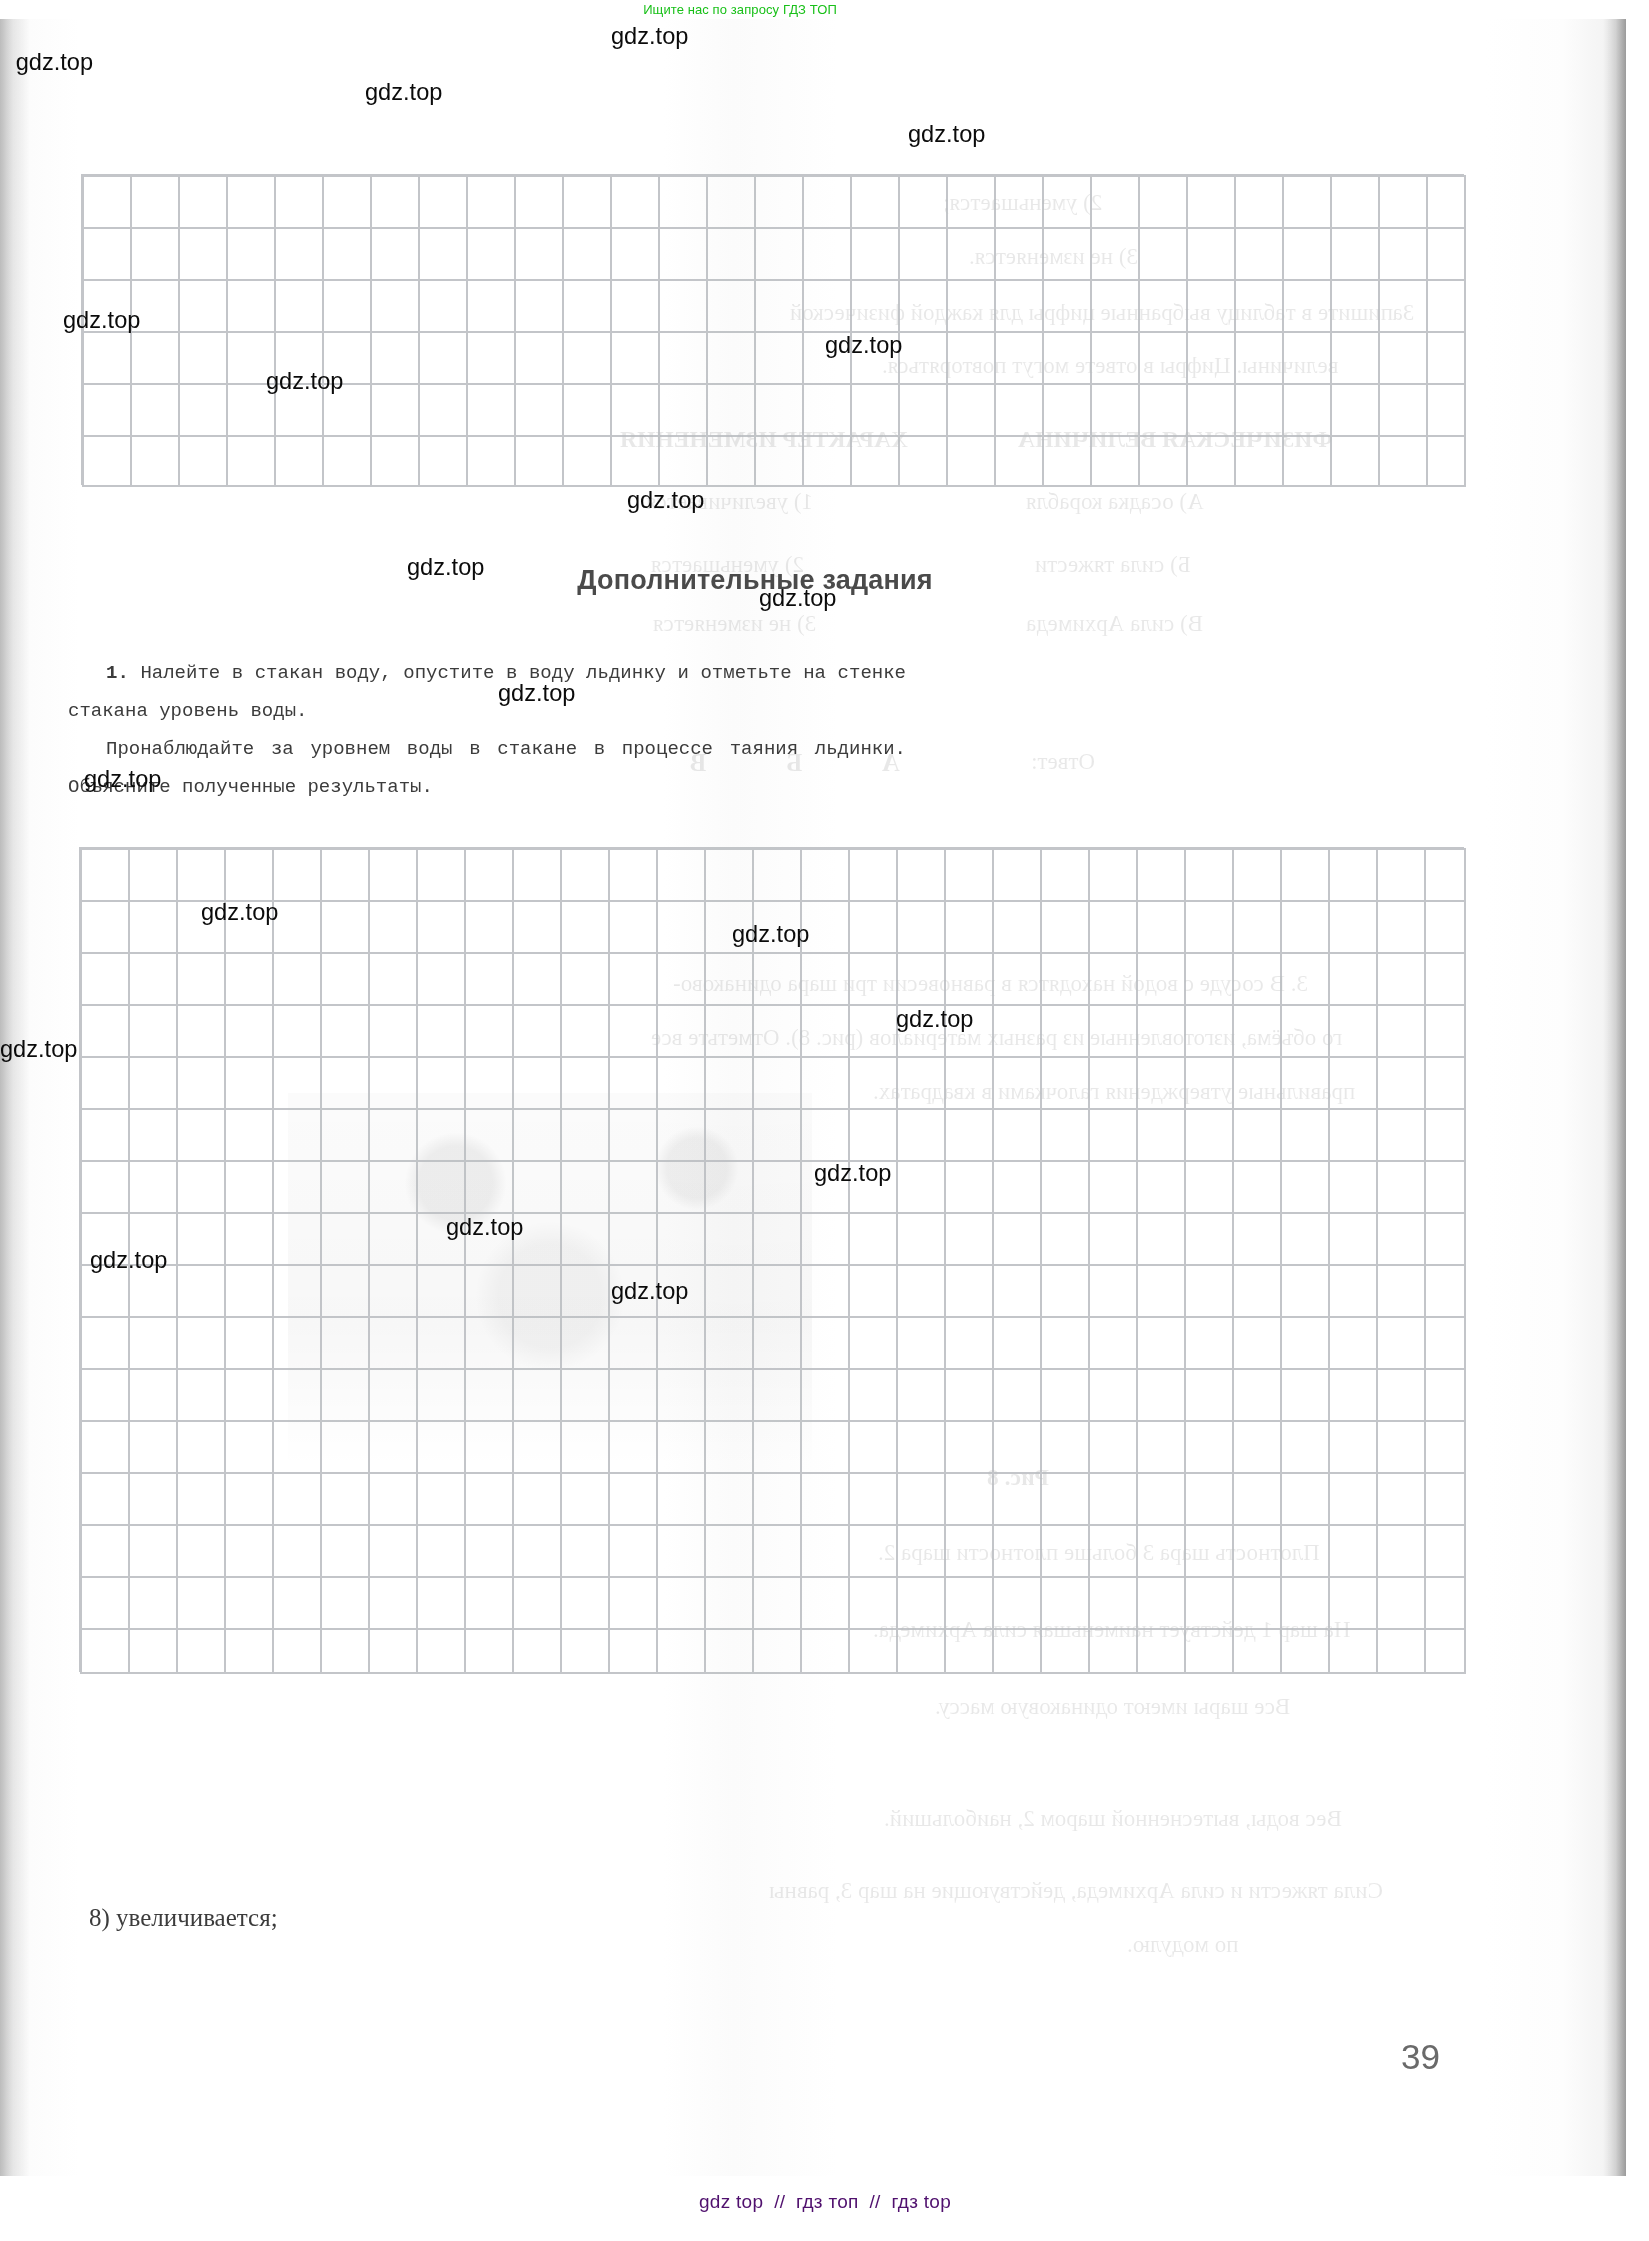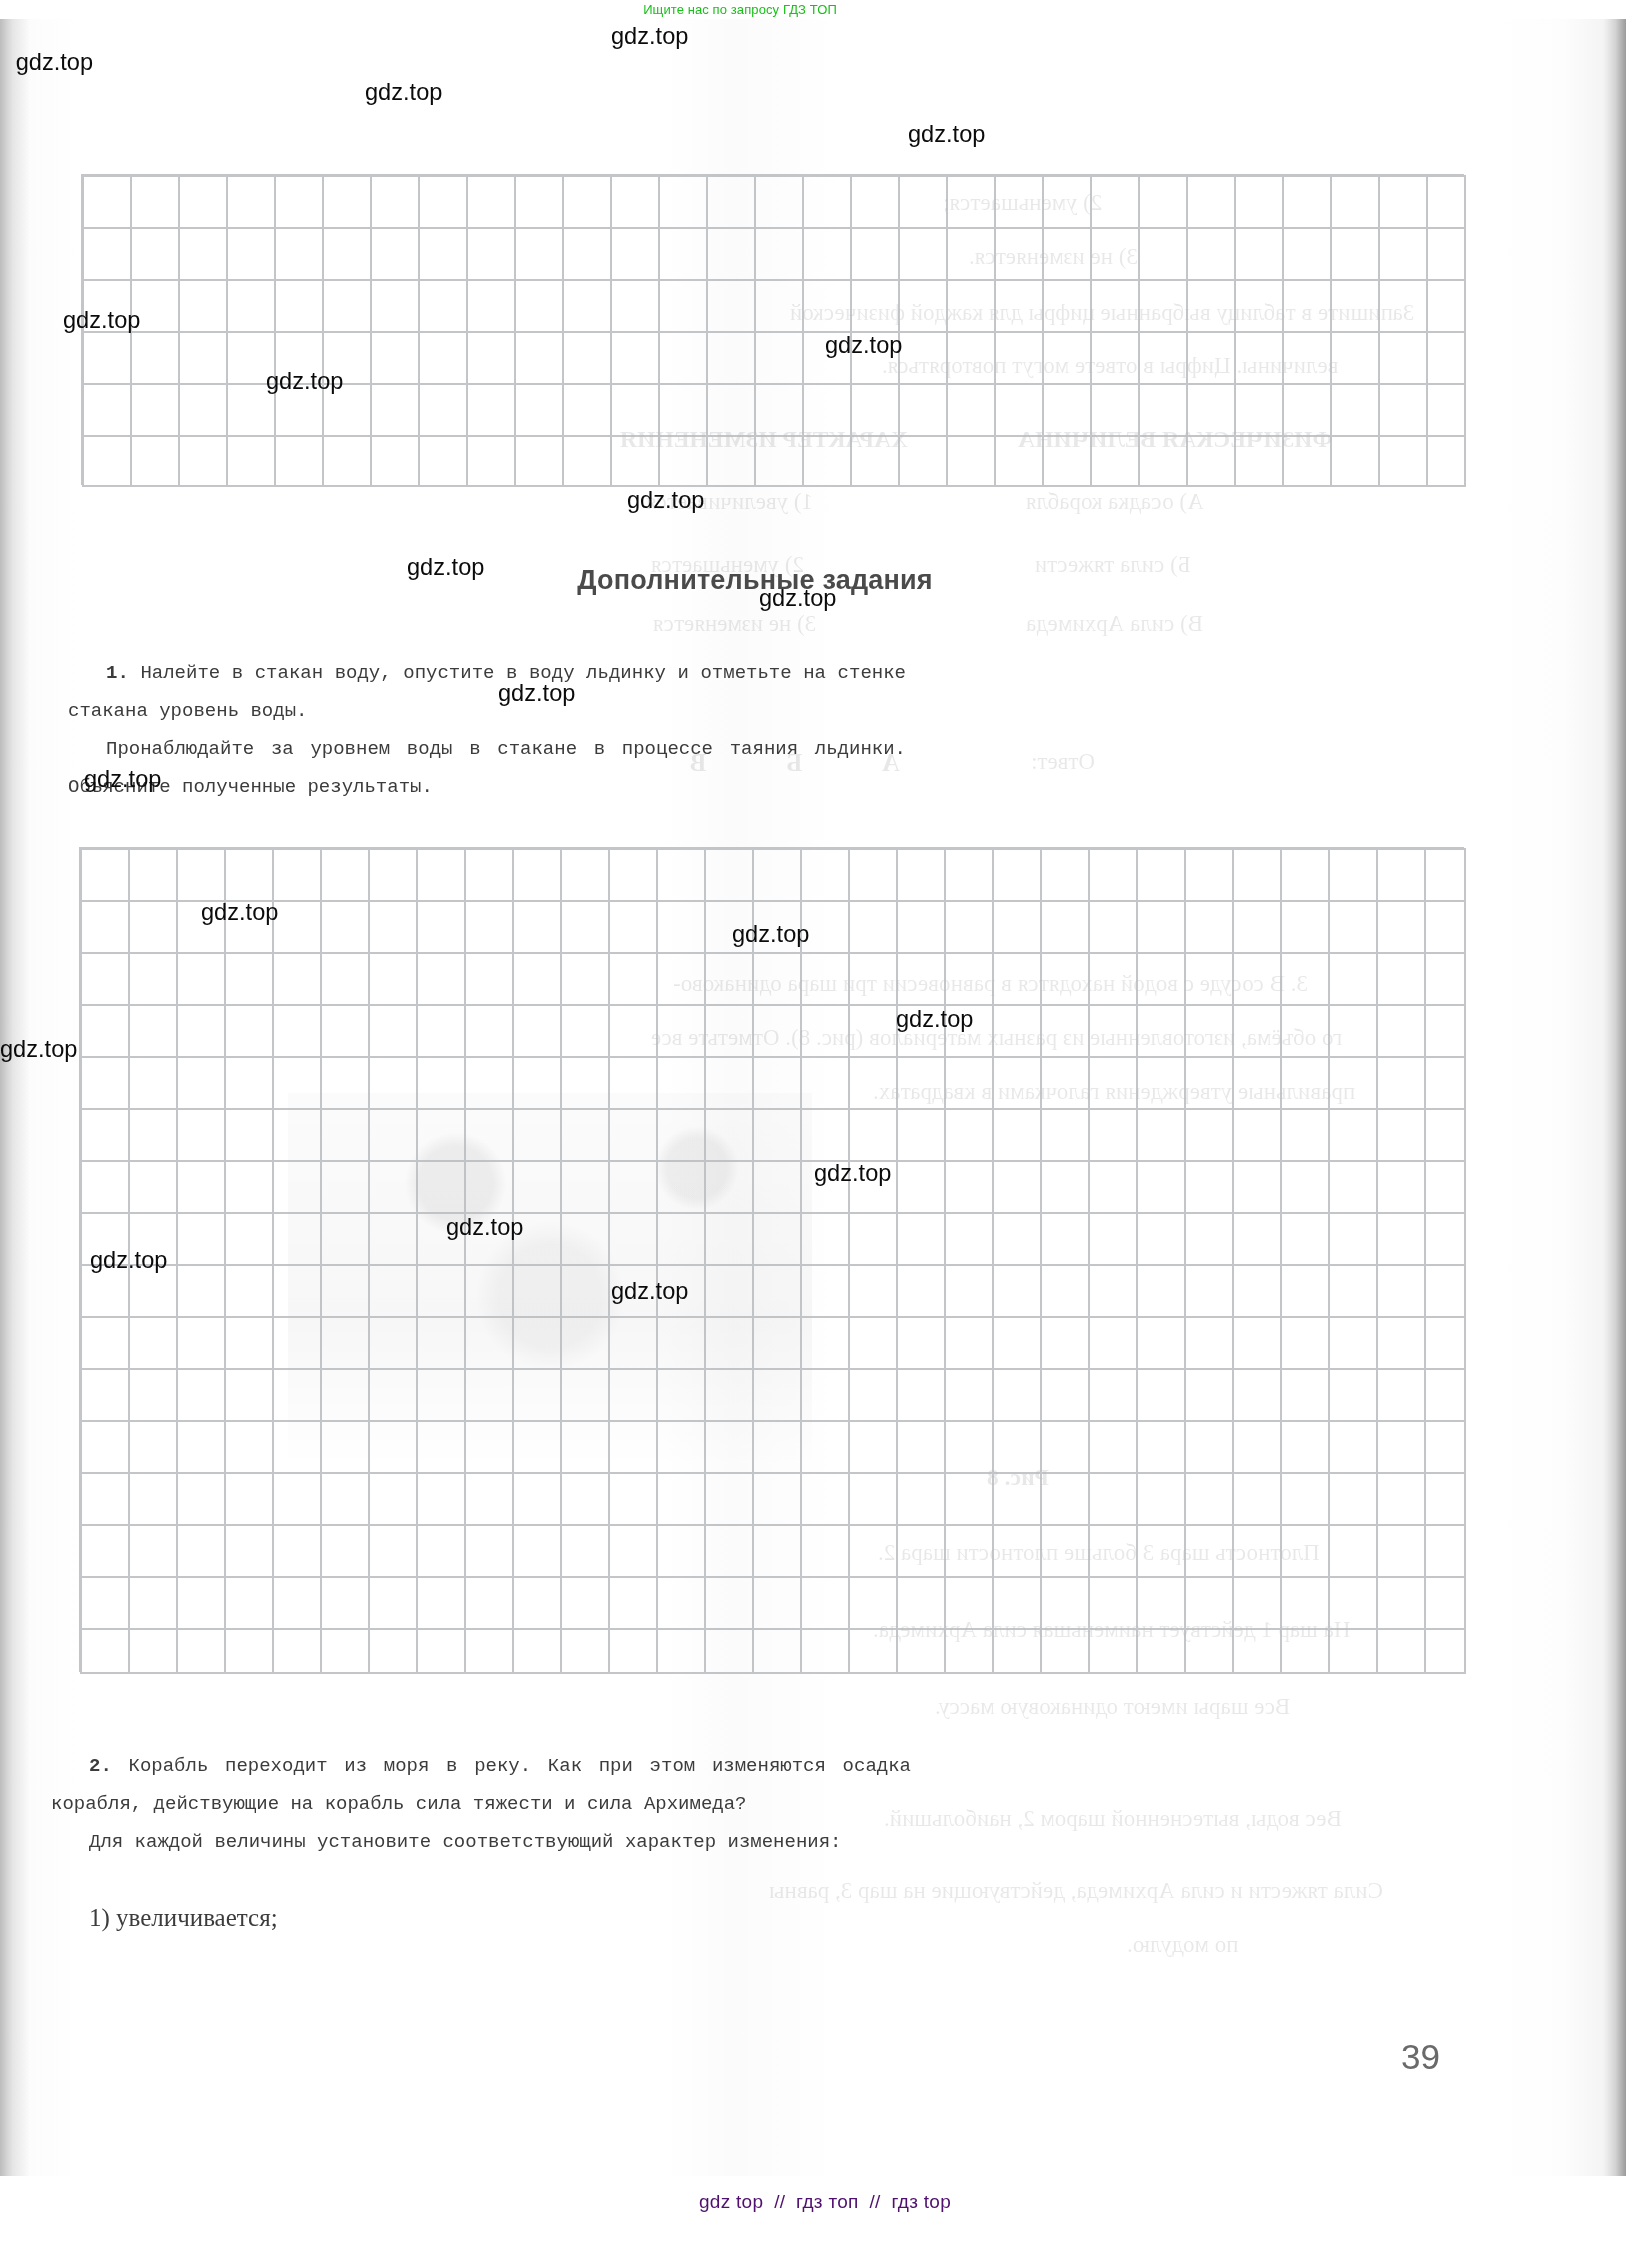--- a/index.html
+++ b/index.html
@@ -261,27 +261,23 @@
   <div class="body-block" id="task1-block">
     <p class="indent"><b>1.</b> <span>Налейте в стакан воду, опустите в воду льдинку и отметьте на стенке стакана уровень воды.</span></p>
     <p class="indent">Пронаблюдайте за уровнем воды в стакане в процессе таяния льдинки. Объясните полученные результаты.</p>
   </div>
 
   <div class="grid-table" id="grid-table-main">
     <div class="gt-edge-r"></div>
     <div class="gt-edge-b"></div>
   </div>
 
-  <div class="body-block" id="task2-block">
-    <p class="indent"><b>2.</b> <span>Корабль переходит из моря в реку. Как при этом изменяются осадка корабля, действующие на корабль сила тяжести и сила Архимеда?</span></p>
-    <p class="indent">Для каждой величины установите соответствующий характер изменения:</p>
-  </div>
 
   <div id="task2-options">
-    <div class="opt">1) увеличивается;</div>
+    <div class="opt">8) увеличивается;</div>
   </div>
 
   <div id="page-number">39</div>
 
 </div>
 
 <div id="watermark-container">
     <div class="watermark" style="left: 611px; top: 23px;">gdz.top</div>
     <div class="watermark" style="left: 15.7px; top: 49px;">gdz.top</div>
     <div class="watermark" style="left: 365px; top: 79px;">gdz.top</div>

